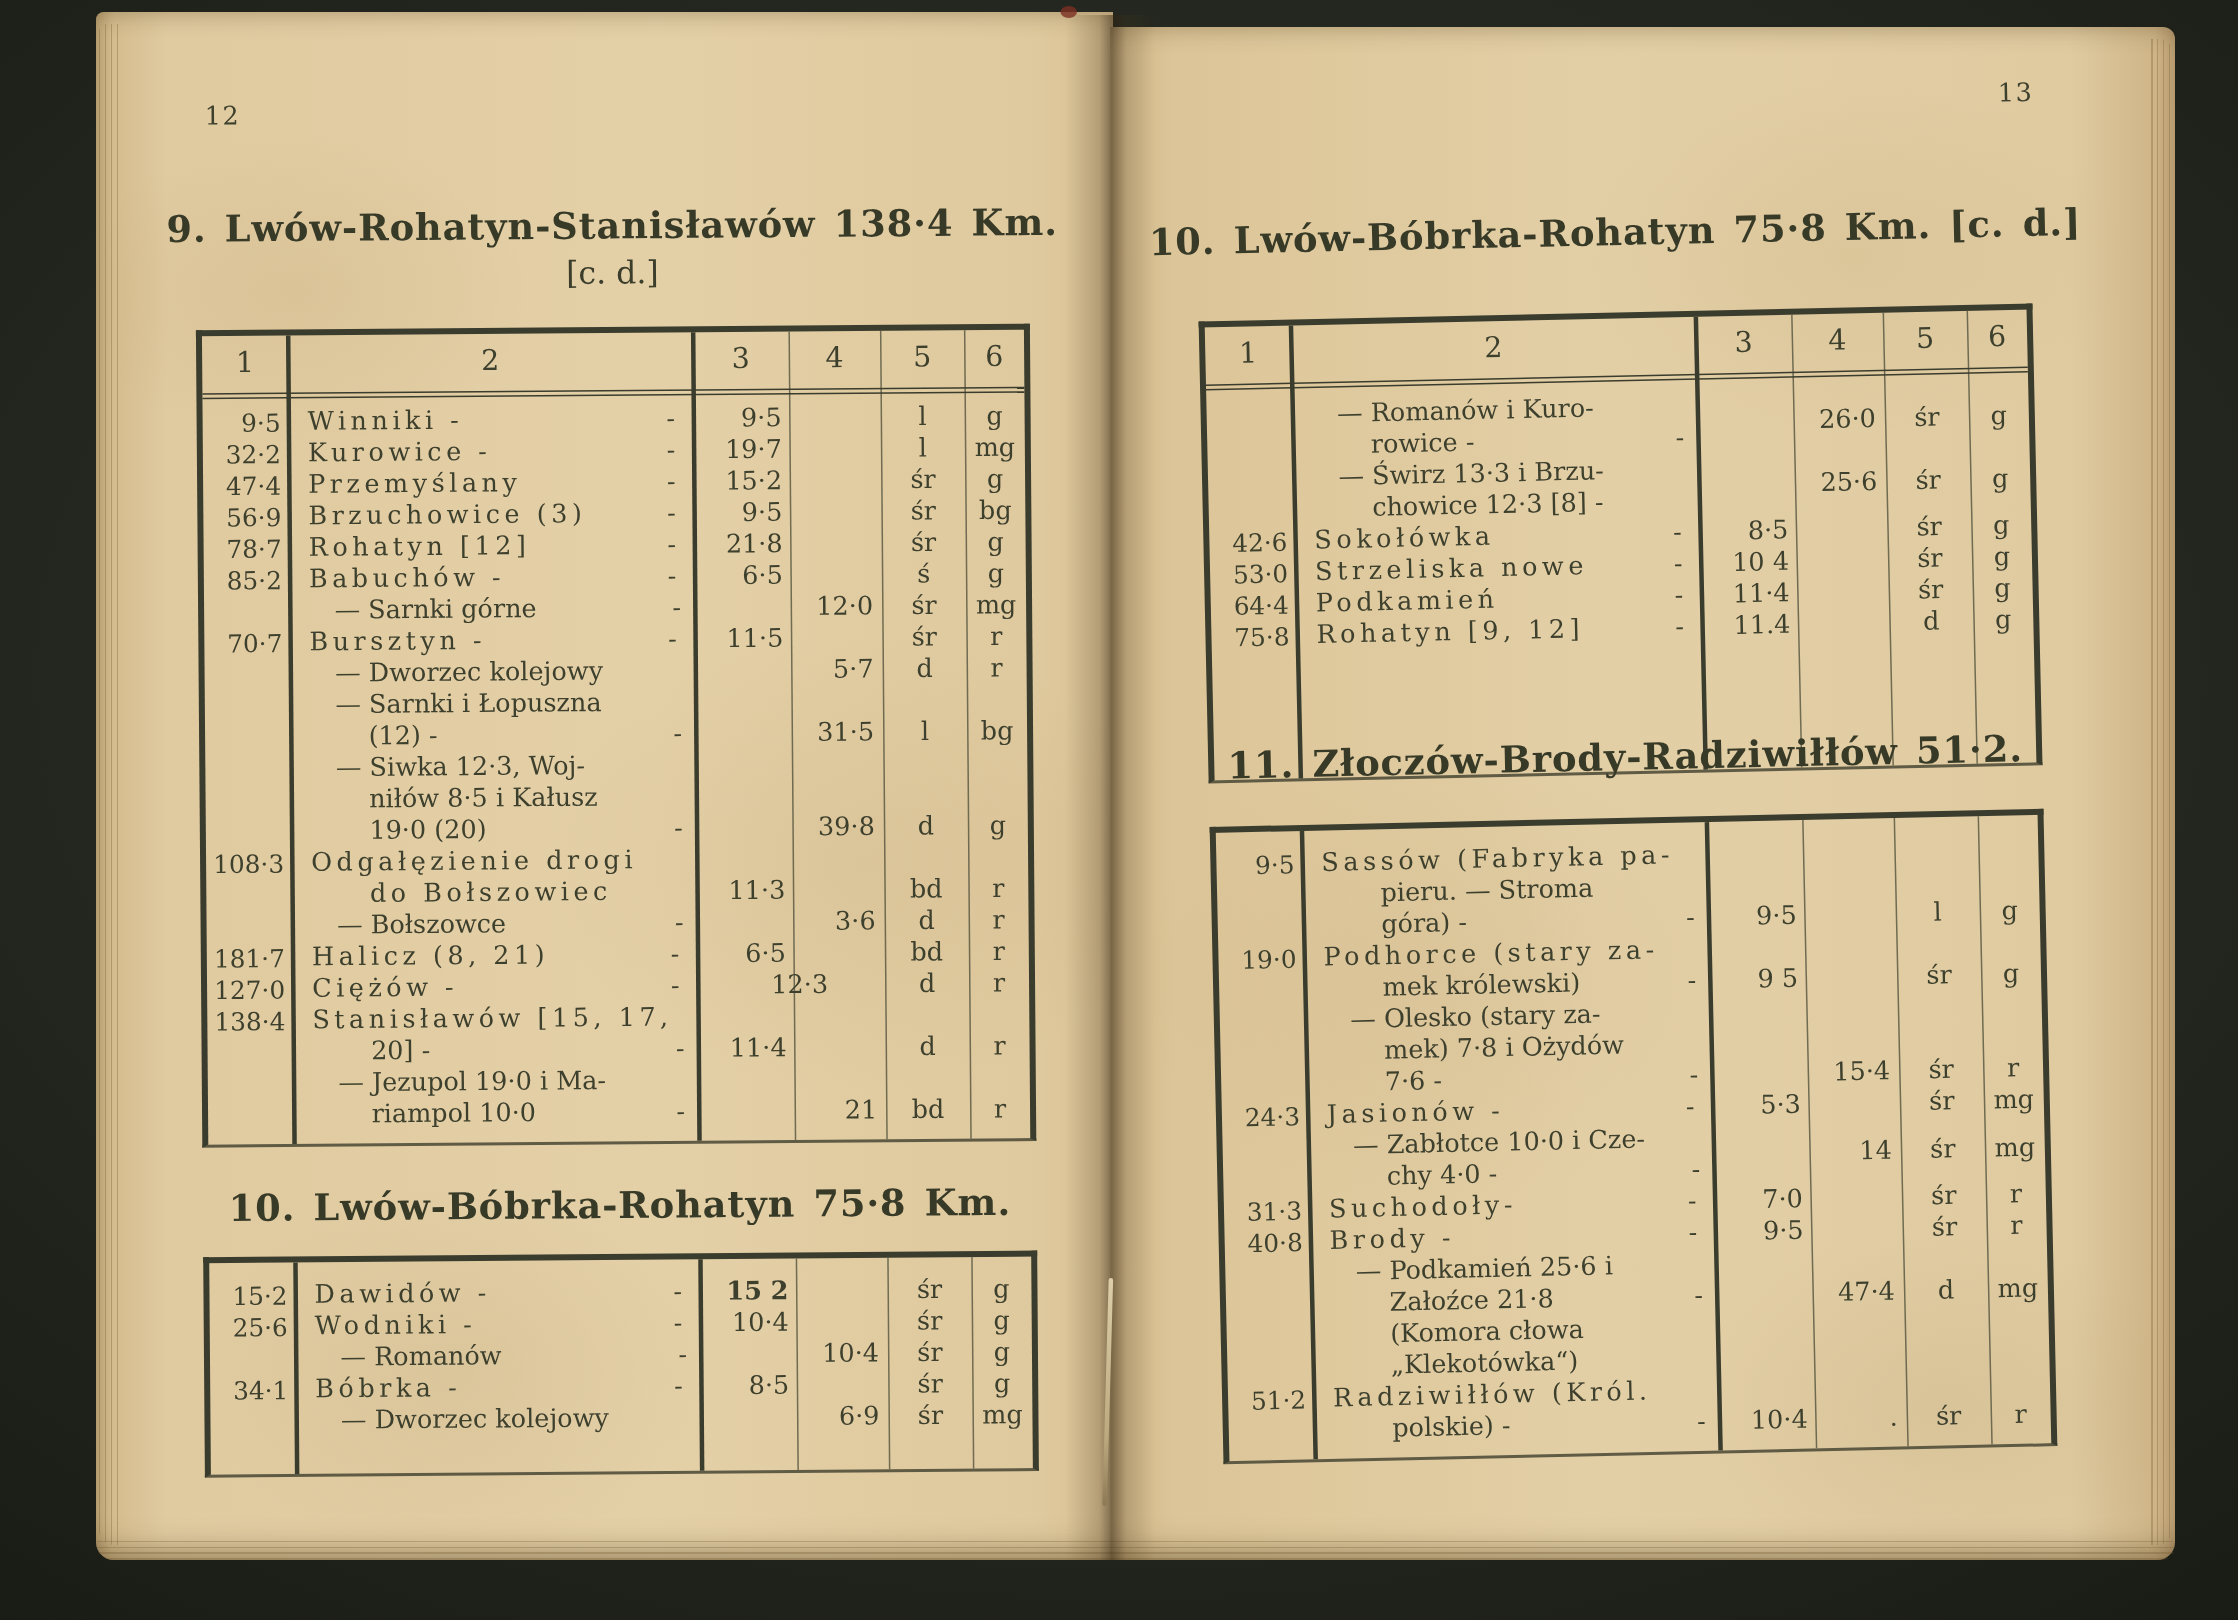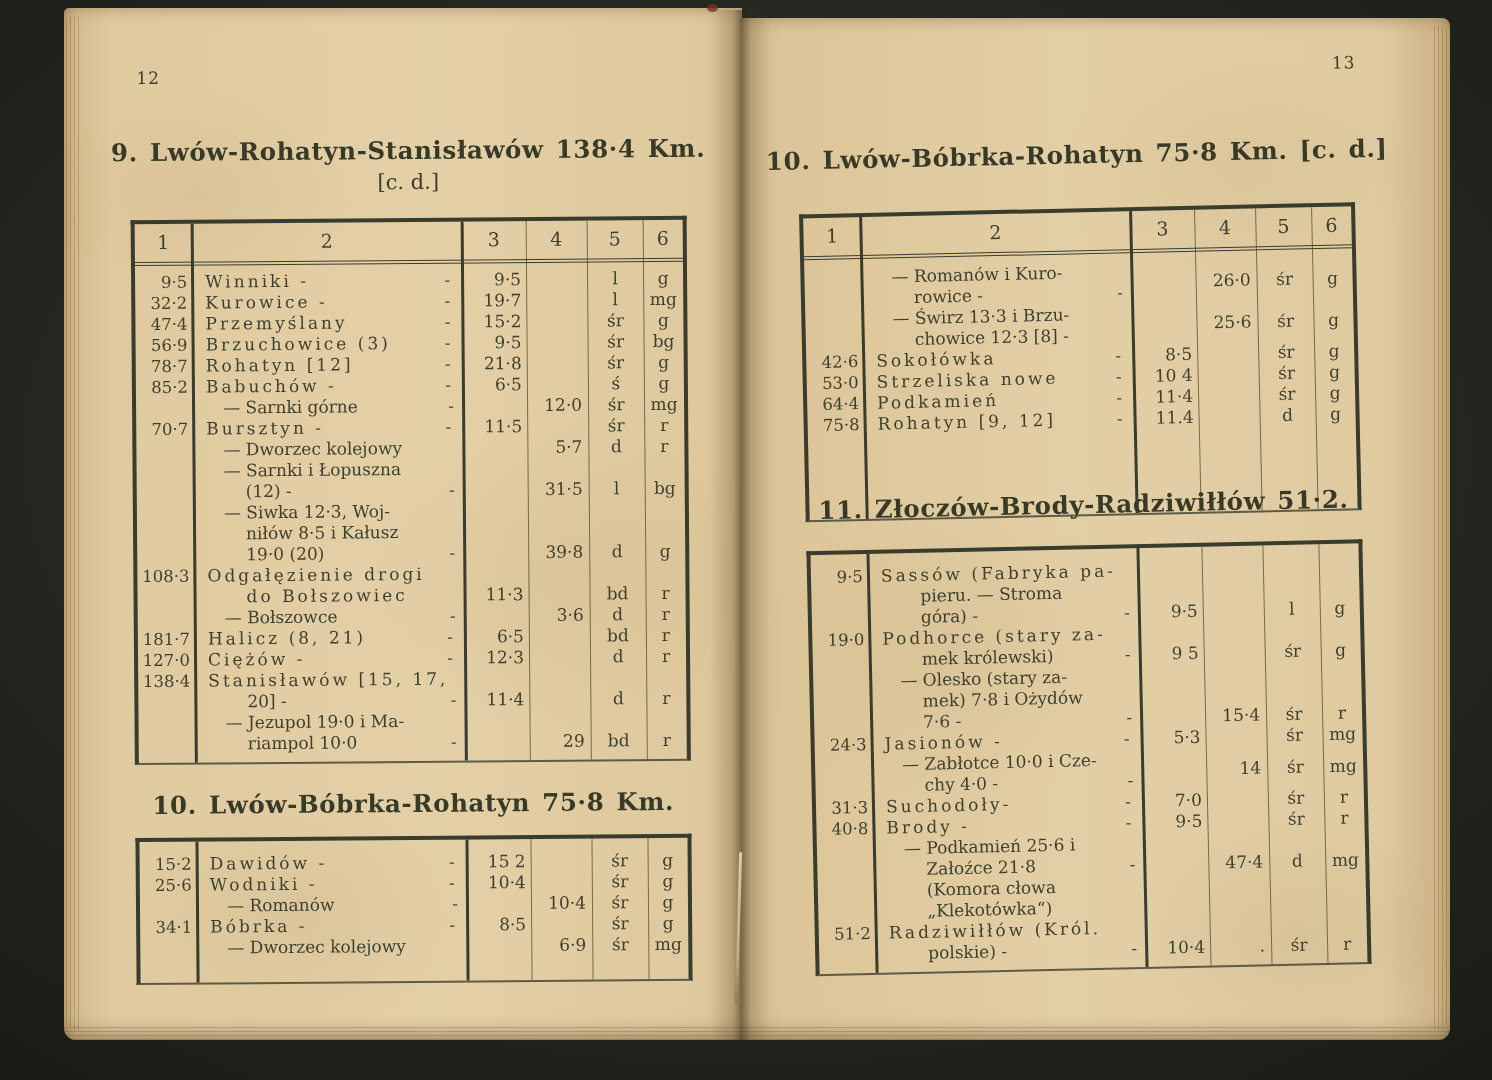--- a/index.html
+++ b/index.html
@@ -256,21 +256,21 @@
               <div class="c c3" style="padding-top: 0px;">6·5</div>
               <div class="c c4" style="padding-top: 0px;"></div>
               <div class="c c5" style="padding-top: 0px;">bd</div>
               <div class="c c6" style="padding-top: 0px;">r</div>
             </div>
             <div class="row" style="height: 21px;">
               <div class="c c1">127·0</div>
               <div class="c c2">
                 <div class="ln i0 sp">Ciężów -<span class="rd">-</span></div>
               </div>
-              <div class="c c3" style="padding-top: 0px;">12·3</div>
+              <div class="c c3" style="padding-top: 0px; margin-left: 28px;">12·3</div>
               <div class="c c4" style="padding-top: 0px;"></div>
               <div class="c c5" style="padding-top: 0px;">d</div>
               <div class="c c6" style="padding-top: 0px;">r</div>
             </div>
             <div class="row" style="height: 42px;">
               <div class="c c1">138·4</div>
               <div class="c c2">
                 <div class="ln i0 sp">Stanisławów [15, 17,</div>
                 <div class="ln i2">20] -<span class="rd">-</span></div>
               </div>
@@ -279,40 +279,40 @@
               <div class="c c5" style="padding-top: 21px;">d</div>
               <div class="c c6" style="padding-top: 21px;">r</div>
             </div>
             <div class="row" style="height: 42px;">
               <div class="c c1"></div>
               <div class="c c2">
                 <div class="ln i1">— Jezupol 19·0 i Ma-</div>
                 <div class="ln i2">riampol 10·0<span class="rd">-</span></div>
               </div>
               <div class="c c3" style="padding-top: 21px;"></div>
-              <div class="c c4" style="padding-top: 21px;">29</div>
+              <div class="c c4" style="padding-top: 21px;">21</div>
               <div class="c c5" style="padding-top: 21px;">bd</div>
               <div class="c c6" style="padding-top: 21px;">r</div>
             </div>
           </div>
         </div>
       <div class="sec-title" style="left:41px;top:781px;width:612px">10. Lwów-Bóbrka-Rohatyn 75·8 Km.</div>
       <div class="tbl" style="left:69px;top:828px">
           <div class="vl heavy" style="left: 57px;"></div>
           <div class="vl heavy" style="left: 327px;"></div>
           <div class="vl" style="left: 391px;"></div>
           <div class="vl" style="left: 452px;"></div>
           <div class="vl" style="left: 508px;"></div>
           <div class="tbody" style="padding-top: 12px; padding-bottom: 24px;">
             <div class="row" style="height: 21px;">
               <div class="c c1">15·2</div>
               <div class="c c2">
                 <div class="ln i0 sp">Dawidów -<span class="rd">-</span></div>
               </div>
-              <div class="c c3" style="padding-top: 0px;">15 2</div>
+              <div class="c c3" style="padding-top: 0px; font-weight: bold;">15 2</div>
               <div class="c c4" style="padding-top: 0px;"></div>
               <div class="c c5" style="padding-top: 0px;">śr</div>
               <div class="c c6" style="padding-top: 0px;">g</div>
             </div>
             <div class="row" style="height: 21px;">
               <div class="c c1">25·6</div>
               <div class="c c2">
                 <div class="ln i0 sp">Wodniki -<span class="rd">-</span></div>
               </div>
               <div class="c c3" style="padding-top: 0px;">10·4</div>

